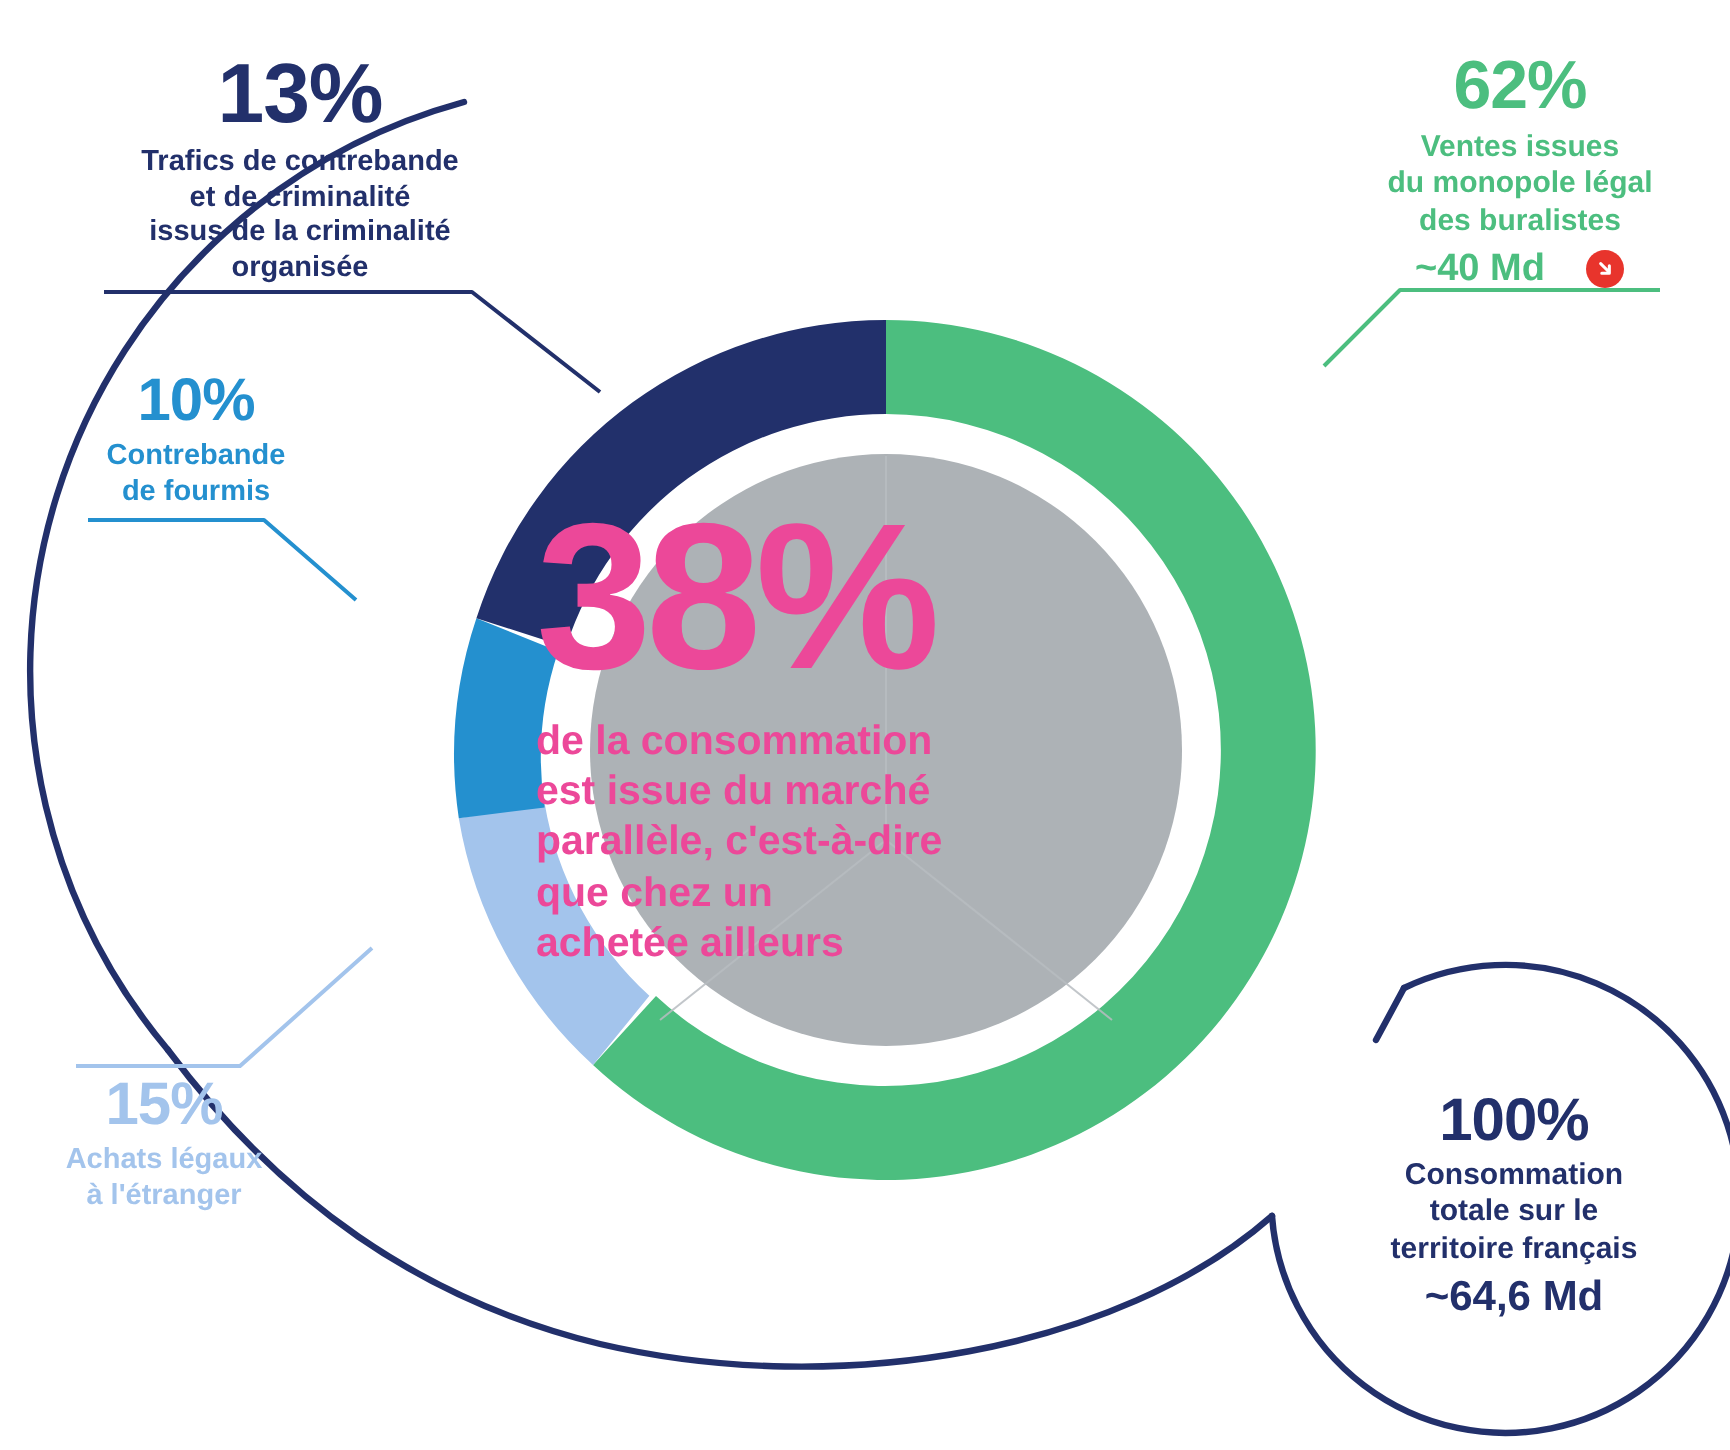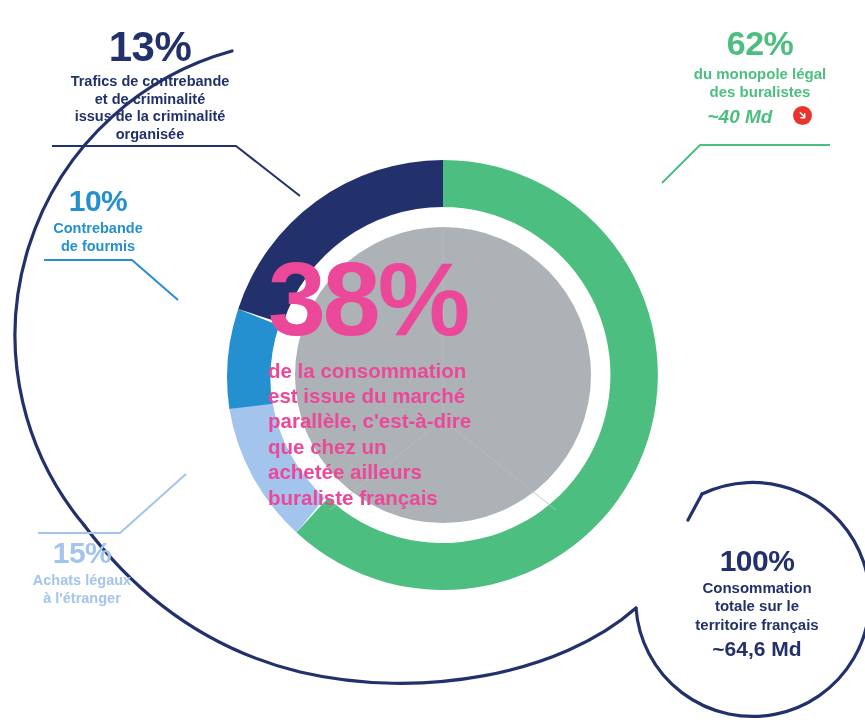--- a/index.html
+++ b/index.html
@@ -45,23 +45,22 @@
   #lbl-15 { left: 12px; top: 538px; width: 140px; text-align: center; color: #A3C4EC; }
   #lbl-15 .pct { font-size: 30px; margin-bottom: 4px; }
   #lbl-15 .desc { font-size: 14.5px; }
 
   
   #lbl-62 { left: 660px; top: 26px; width: 200px; text-align: center; color: #4CBE7F; }
   #lbl-62 .pct { font-size: 34px; margin-bottom: 5px; }
   #lbl-62 .desc { font-size: 15px; }
   #lbl-62 .amount {
     font-size: 19px; font-weight: 700; margin-top: 4px;
-    display: flex; align-items: flex-start; justify-content: center; gap: 21px;
+    display: flex; align-items: center; justify-content: center; gap: 21px;
     white-space: nowrap;
-    font-style: italic;
   }
   .arrow-badge {
     display: inline-flex; align-items: center; justify-content: center;
     width: 19px; height: 19px; border-radius: 50%;
     background: #E8342C; flex: 0 0 auto;
   }
 
   
   #lbl-100 { left: 672px; top: 546px; width: 170px; text-align: center; color: #22306B; }
   #lbl-100 .pct { font-size: 30px; margin-bottom: 3px; }
@@ -157,21 +156,20 @@
   </svg>
 
   <div id="center-block">
     <div class="big">38%</div>
     <div class="sub">
       <div>de la consommation</div>
       <div>est issue du marché</div>
       <div>parallèle, c'est-à-dire</div>
       <div>que chez un</div>
       <div>achetée ailleurs</div>
-      <div>buraliste français</div>
     </div>
   </div>
 
   <div class="lbl" id="lbl-13">
     <div class="pct">13%</div>
     <div class="desc">
       <div>Trafics de contrebande</div>
       <div>et de criminalité</div>
       <div>issus de la criminalité</div>
       <div>organisée</div>
@@ -190,20 +188,21 @@
     <div class="pct">15%</div>
     <div class="desc">
       <div>Achats légaux</div>
       <div>à l'étranger</div>
     </div>
   </div>
 
   <div class="lbl" id="lbl-62">
     <div class="pct">62%</div>
     <div class="desc">
+      <div>Ventes issues</div>
       <div>du monopole légal</div>
       <div>des buralistes</div>
     </div>
     <div class="amount">
       <span>~40 Md</span>
       <span class="arrow-badge">
         <svg width="13" height="13" viewBox="0 0 24 24" aria-hidden="true">
           <path d="M8 7 L16 15 M16 9 L16 16 L9 16" fill="none" stroke="#ffffff" stroke-width="2.8" stroke-linecap="round" stroke-linejoin="round"></path>
         </svg>
       </span>

